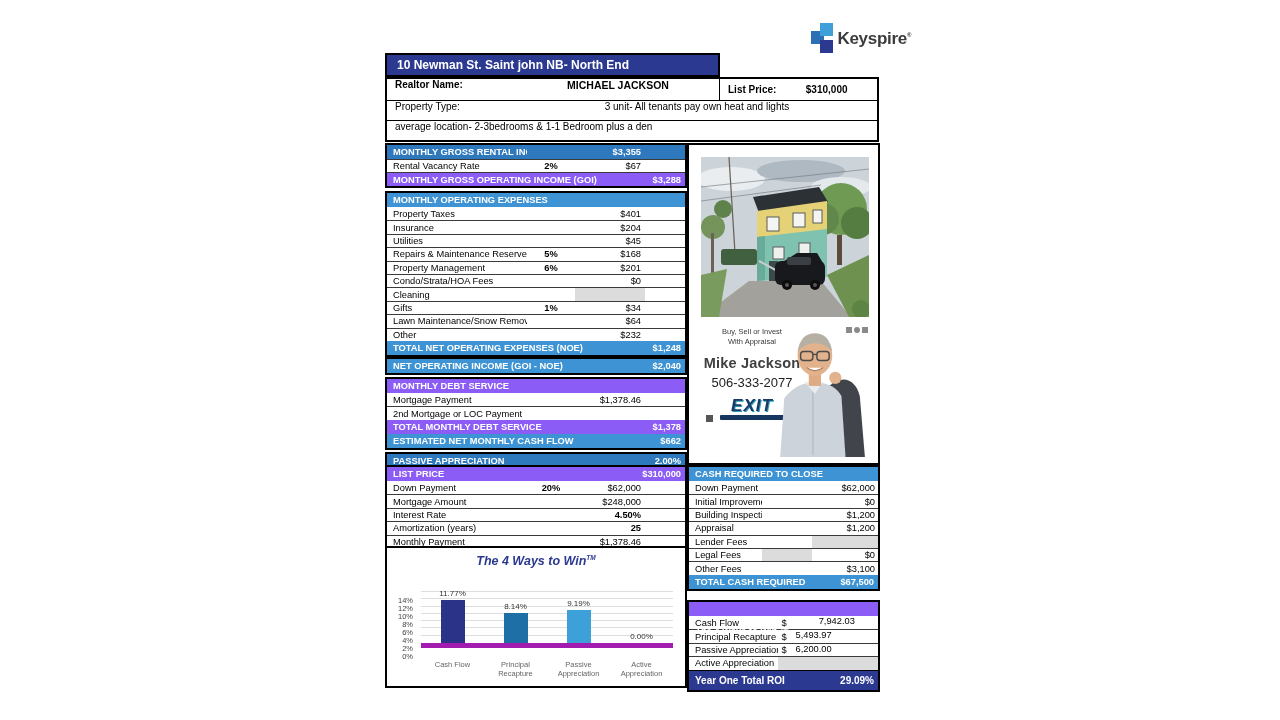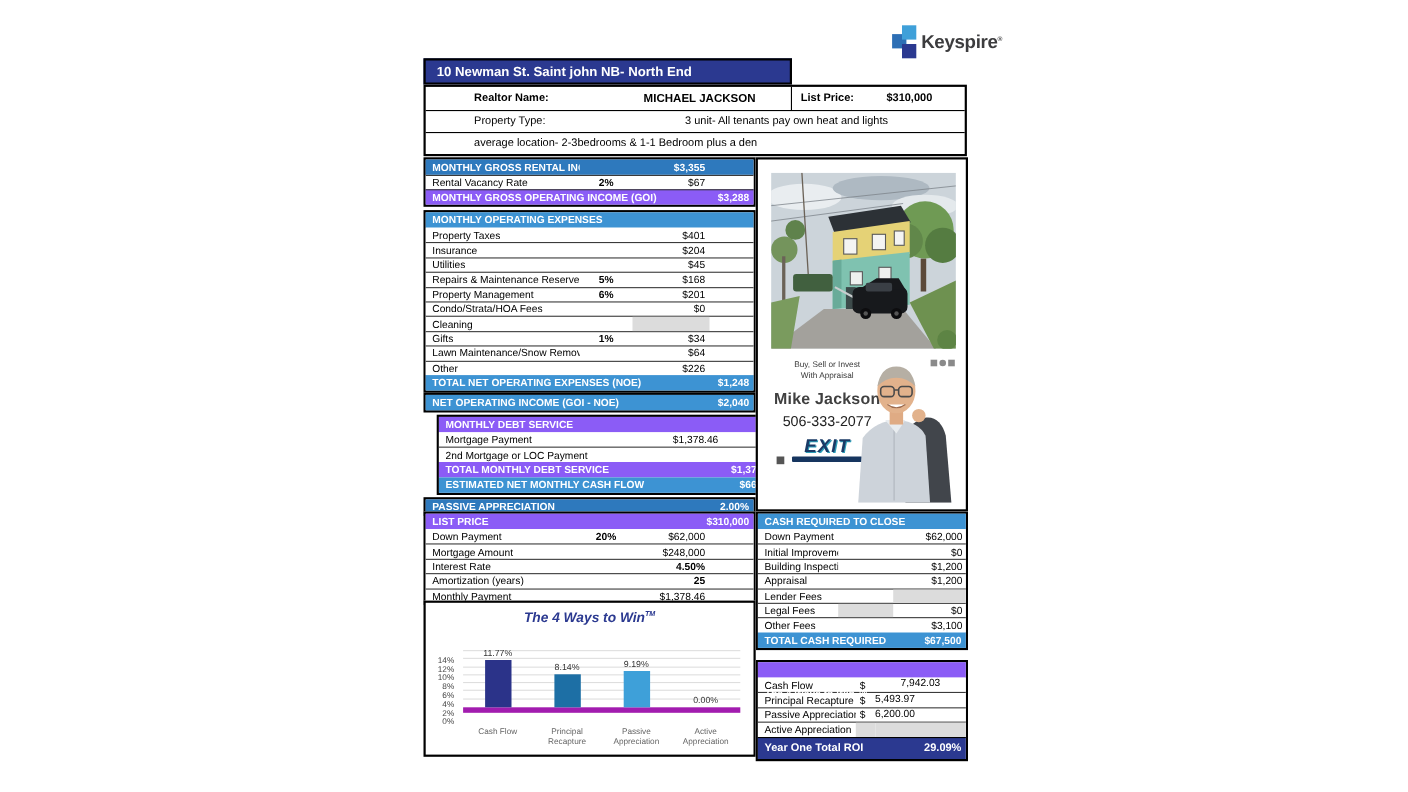--- a/index.html
+++ b/index.html
@@ -15,21 +15,21 @@
   .sq.light{left:9px;top:0;background:#3fa0d9;}
   .sq.med{left:0;top:8px;background:#2d6fb5;}
   .sq.navy{left:9px;top:17px;background:#2b3990;}
   .kstext{font-size:17px;font-weight:bold;color:#3c3c3e;letter-spacing:-0.3px;}
   .ksmark{font-size:6px;vertical-align:super;color:#3c3c3e;}
 
   
   .titlebar{left:385px;top:53px;width:335px;height:24px;background:#2b3990;border:2px solid #000;
             color:#fff;font-weight:bold;font-size:12px;display:flex;align-items:center;padding-left:10px;}
   .infotable{left:385px;top:77px;width:494px;background:#fff;border:2px solid #000;}
-  .inforow{display:flex;align-items:center;font-size:10px;padding-left:36px;}
+  .inforow{display:flex;align-items:flex-start;font-size:10px;}
   .inforow + .inforow{border-top:1.5px solid #000;}
   .ir1{height:21px;}.ir2{height:20px;}.ir3{height:20px;}
   .lbl-b{font-weight:bold;padding-left:8px;}
   .realtor-name{flex:1;text-align:center;font-weight:bold;font-size:10.5px;}
   .ir1 .rightpart{width:158px;border-left:1.5px solid #000;height:100%;display:flex;align-items:center;}
   .listprice-val{flex:1;text-align:center;font-weight:bold;}
   .ptype-val{flex:1;text-align:center;}
 
   
   .tbl{background:#fff;border:2px solid #000;}
@@ -212,38 +212,38 @@
         <div class="row">
           <div class="c-label">Lawn Maintenance/Snow Removal</div>
           <div class="c-pct"></div>
           <div class="c-val">$64</div>
           <div class="c-tail"></div>
         </div>
 
         <div class="row">
           <div class="c-label">Other</div>
           <div class="c-pct"></div>
-          <div class="c-val">$226</div>
+          <div class="c-val">$232</div>
           <div class="c-tail"></div>
         </div>
       </div>
     <div class="hdr lblue hdr-split">
       <div>TOTAL NET OPERATING EXPENSES (NOE)</div>
       <div>$1,248</div>
     </div>
   </div>
 
   <div class="abs tbl" style="left:385px;top:357px;width:302px;">
     <div class="hdr lblue hdr-split">
       <div>NET OPERATING INCOME (GOI - NOE)</div>
       <div>$2,040</div>
     </div>
   </div>
 
-  <div class="abs tbl" style="left:385px;top:377px;width:302px;margin-left:12px;">
+  <div class="abs tbl" style="left:385px;top:377px;width:302px;">
     <div class="hdr navy">
       <div class="c-label">MONTHLY DEBT SERVICE</div>
     </div>
     <div>
 
         <div class="row">
           <div class="c-label">Mortgage Payment</div>
           <div class="c-pct"></div>
           <div class="c-val">$1,378.46</div>
           <div class="c-tail"></div>

